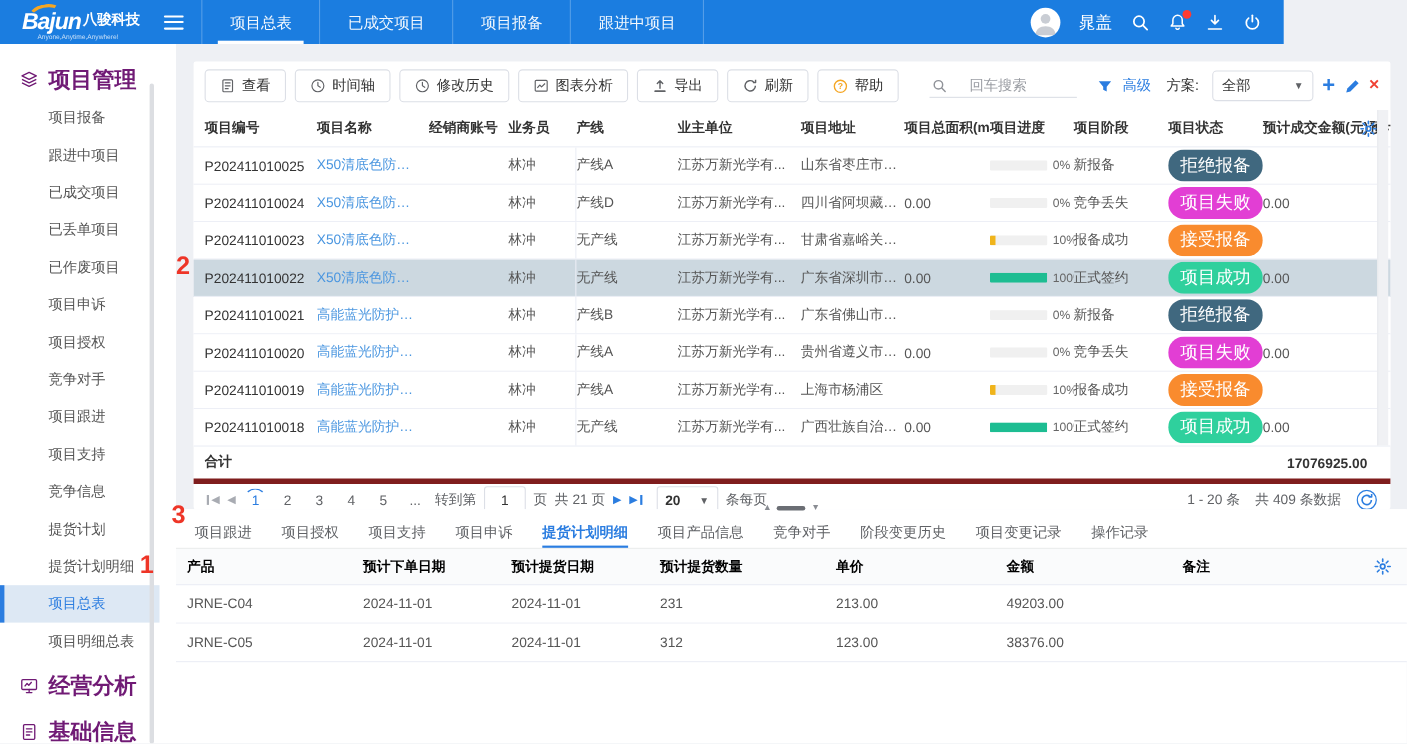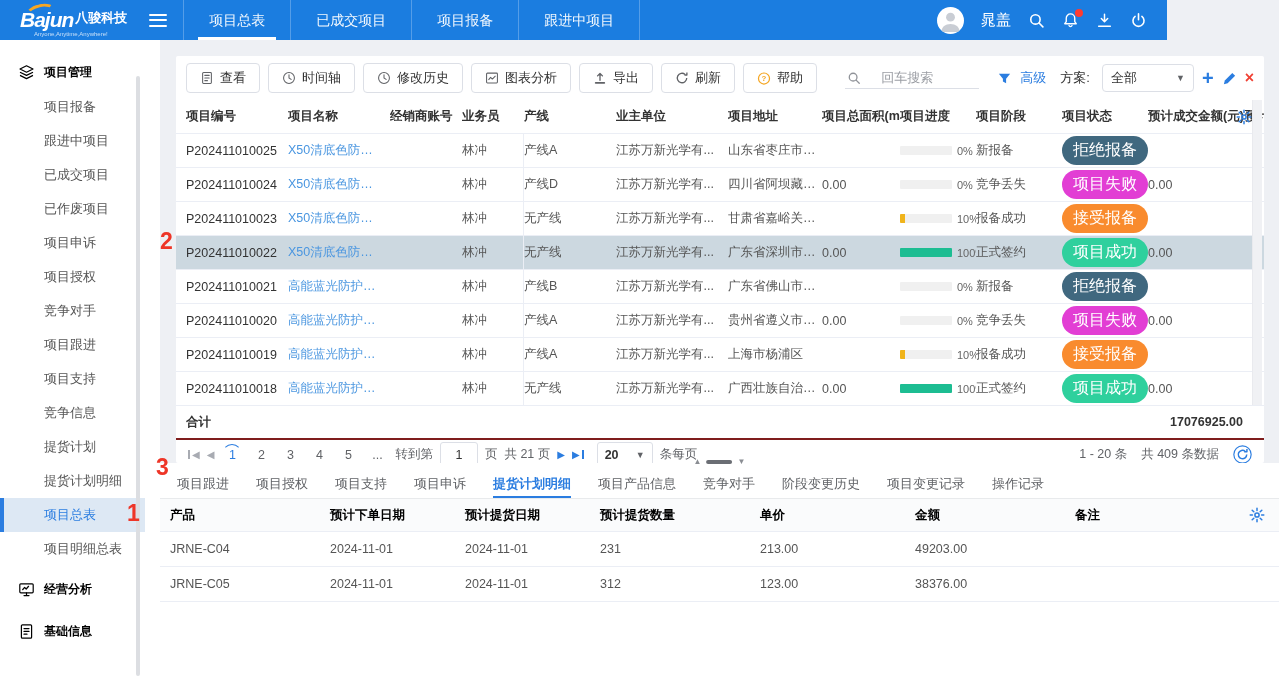--- a/index.html
+++ b/index.html
@@ -21,21 +21,21 @@
   .nav-tab.active::after { content:""; position:absolute; left:14px; right:14px; bottom:0; height:3px; background:#fff; }
   .nav-right { margin-left:auto; display:flex; align-items:center; gap:17px; padding-right:20px; }
   .avatar { width:27px; height:27px; border-radius:50%; background:#fff; overflow:hidden; display:flex; align-items:flex-end; justify-content:center; cursor:pointer; }
   .nav-user { font-size:15px; cursor:pointer; }
   .nav-ico { width:17px; height:17px; color:#fff; cursor:pointer; position:relative; }
   .bell-dot { position:absolute; top:-3px; right:-4px; width:8px; height:8px; border-radius:50%; background:#ff3b30; }
 
   
   .sidebar { position:absolute; top:40px; left:0; width:160px; bottom:0; background:#fff; padding-top:14px; z-index:4; }
   .side-scrollbar { position:absolute; top:36px; bottom:0; left:136px; width:4px; background:#dcdee2; border-radius:2px; }
-  .side-section { height:36px; display:flex; align-items:center; gap:9px; padding-left:18px; font-size:12px; color:#000000; font-weight:bold; cursor:pointer; }
+  .side-section { height:36px; display:flex; align-items:center; gap:9px; padding-left:18px; font-size:20px; color:#701a75; font-weight:bold; cursor:pointer; }
   .side-section.gap { margin-top:4px; height:38px;align-items:center; }
   .side-item { height:34px; line-height:34px; padding-left:44px; font-size:13px; color:#555; cursor:pointer; white-space:nowrap; }
   .side-item.active { background:#dde8f4; color:#2b7de0; border-left:4px solid #2b7de0; padding-left:40px; width:145px; }
 
   
   .content { position:absolute; top:40px; left:160px; right:0; bottom:0; background:#eef0f4; }
   .card { position:absolute; top:16px; left:16px; width:1088px; background:#fff; height:407px; border-radius:2px; }
   .vscroll { position:absolute; right:2px; top:44px; bottom:58px; width:10px; background:#f0f1f4; border-left:1px solid #e9eaee; }
 
   
@@ -65,21 +65,21 @@
   .tcell { overflow:hidden; white-space:nowrap; text-overflow:ellipsis; padding-right:6px; }
   .tcell.id { color:#333; }
   .tcell.link { color:#4a96e0; }
   .tcell.frozen-edge { border-right:1px solid #ebeef5; align-self:stretch; display:flex; align-items:center; }
   .pwrap { display:flex; align-items:center; gap:5px; }
   .ptrack { width:52px; height:9px; background:#f0f0f0; border-radius:1px; overflow:hidden; flex:none; }
   .pfill { height:100%; }
   .plabel { font-size:11px; color:#666; }
   .badge { display:inline-block; padding:4px 11px; border-radius:999px; color:#fff; font-size:16px; white-space:nowrap; }
 
-  .total-row { height:34px; border-bottom:2px solid #7f1d1d; display:grid; align-items:center; padding-left:10px; font-size:12.5px; font-weight:bold; color:#333; }
+  .total-row { height:34px; border-bottom:5px solid #7f1d1d; display:grid; align-items:center; padding-left:10px; font-size:12.5px; font-weight:bold; color:#333; }
   .total-amount { text-align:right; padding-right:2px; }
 
   
   .pagination { height:29px; display:flex; align-items:center; padding:0 12px; font-size:12.5px; color:#606266; gap:7px; }
   .pg-nav { display:flex; align-items:center; gap:2px; cursor:pointer; color:#a8abb2; font-size:10px; }
   .pg-nav .bar { width:2px; height:9px; background:currentColor; }
   .pg-nav.blue { color:#2b7de0; }
   .pg-page { width:22px; height:22px; line-height:22px; text-align:center; cursor:pointer; border-radius:50%; position:relative; }
   .pg-page.current { color:#2b7de0; }
   .pg-page.current::before { content:""; position:absolute; left:1px; top:0px; width:18px; height:18px; border:1.5px solid transparent; border-top-color:#2b7de0; border-radius:50%; }
@@ -166,20 +166,21 @@
             <path d="M8.5 1.8L15 5 8.5 8.2 2 5z" fill="none" stroke="currentColor" stroke-width="1.2" stroke-linejoin="round"></path>
             <path d="M2 8.2l6.5 3.2L15 8.2" fill="none" stroke="currentColor" stroke-width="1.2" stroke-linejoin="round"></path>
             <path d="M2 11.4l6.5 3.2 6.5-3.2" fill="none" stroke="currentColor" stroke-width="1.2" stroke-linejoin="round"></path>
           </svg>
         </span>
         <span>项目管理</span>
       </div>
       <div class="side-item">项目报备</div>
       <div class="side-item">跟进中项目</div>
       <div class="side-item">已成交项目</div>
+      <div class="side-item">已丢单项目</div>
       <div class="side-item">已作废项目</div>
       <div class="side-item">项目申诉</div>
       <div class="side-item">项目授权</div>
       <div class="side-item">竞争对手</div>
       <div class="side-item">项目跟进</div>
       <div class="side-item">项目支持</div>
       <div class="side-item">竞争信息</div>
       <div class="side-item">提货计划</div>
       <div class="side-item">提货计划明细</div>
       <div class="side-item active">项目总表</div>

